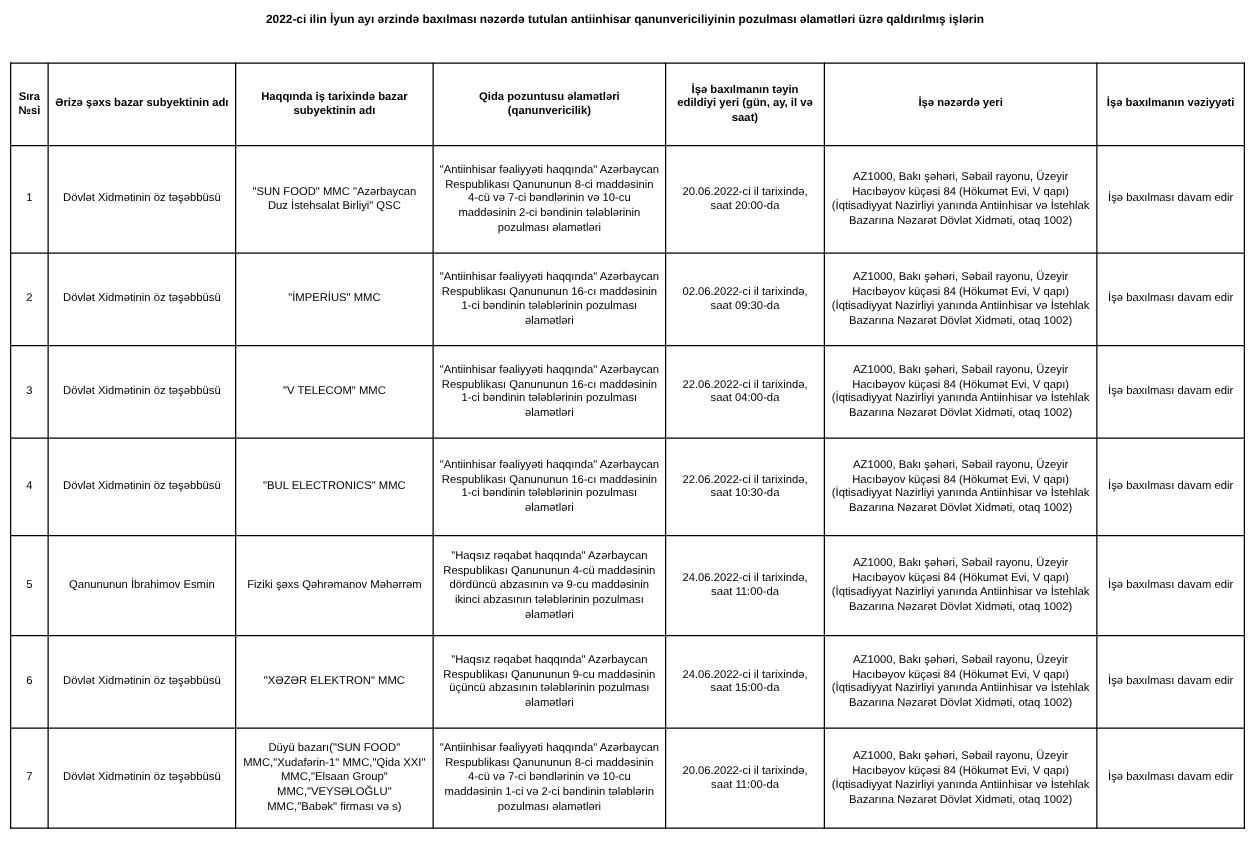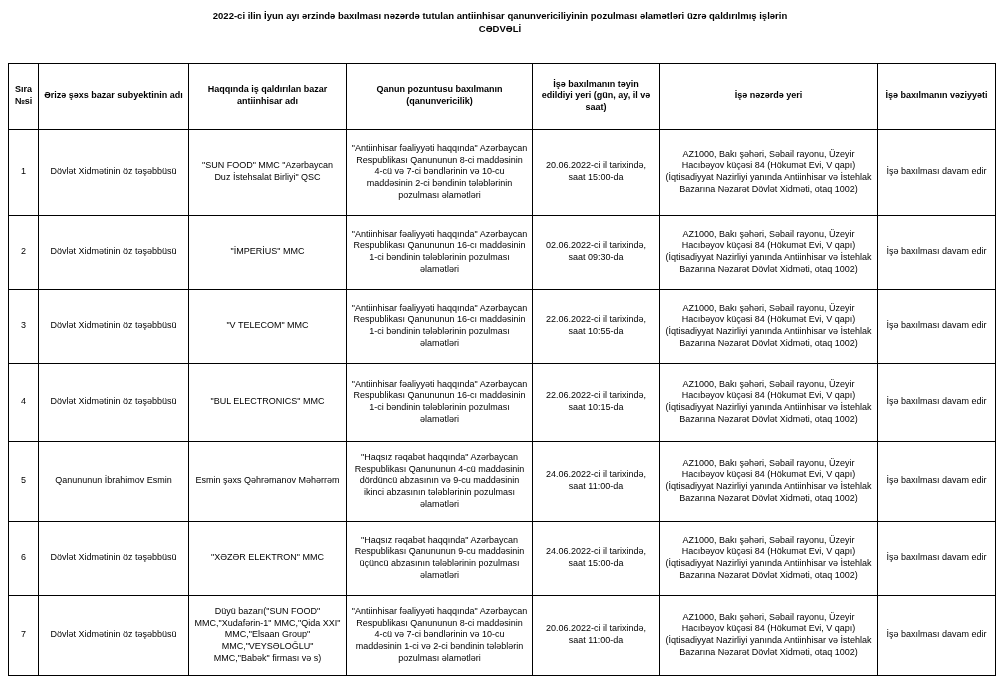--- a/index.html
+++ b/index.html
@@ -47,85 +47,84 @@
   tbody tr:nth-child(5) { height: 80px; }
   tbody tr:nth-child(6) { height: 74px; }
   tbody tr:nth-child(7) { height: 80px; }
 </style>
 </head>
 <body>
 
 <div class="page">
   <div class="doc-title">
     <div>2022-ci ilin İyun ayı ərzində baxılması nəzərdə tutulan antiinhisar qanunvericiliyinin pozulması əlamətləri üzrə qaldırılmış işlərin</div>
-    <div>CƏDVƏLİ</div>
   </div>
 
   <table class="report">
     <colgroup>
       <col style="width:30px">
       <col style="width:150px">
       <col style="width:158px">
       <col style="width:186px">
       <col style="width:127px">
       <col style="width:218px">
       <col style="width:118px">
     </colgroup>
     <thead>
       <tr>
           <th>Sıra №si</th>
           <th>Ərizə şəxs bazar subyektinin adı</th>
-          <th>Haqqında iş qaldırılan bazar antiinhisar adı</th>
-          <th>Qanun pozuntusu baxılmanın (qanunvericilik)</th>
+          <th>Haqqında iş tarixində bazar subyektinin adı</th>
+          <th>Qida pozuntusu əlamətləri (qanunvericilik)</th>
           <th>İşə baxılmanın təyin edildiyi yeri (gün, ay, il və saat)</th>
           <th>İşə nəzərdə yeri</th>
           <th>İşə baxılmanın vəziyyəti</th>
         </tr>
     </thead>
     <tbody>
         <tr>
           <td>1</td>
           <td>Dövlət Xidmətinin öz təşəbbüsü</td>
           <td>"SUN FOOD" MMC "Azərbaycan Duz İstehsalat Birliyi" QSC</td>
           <td>"Antiinhisar fəaliyyəti haqqında" Azərbaycan Respublikası Qanununun 8-ci maddəsinin 4-cü və 7-ci bəndlərinin və 10-cu maddəsinin 2-ci bəndinin tələblərinin pozulması əlamətləri</td>
-          <td>20.06.2022-ci il tarixində, saat 15:00-da</td>
+          <td>20.06.2022-ci il tarixində, saat 20:00-da</td>
           <td>AZ1000, Bakı şəhəri, Səbail rayonu, Üzeyir Hacıbəyov küçəsi 84 (Hökumət Evi, V qapı) (İqtisadiyyat Nazirliyi yanında Antiinhisar və İstehlak Bazarına Nəzarət Dövlət Xidməti, otaq 1002)</td>
           <td>İşə baxılması davam edir</td>
         </tr>
         <tr>
           <td>2</td>
           <td>Dövlət Xidmətinin öz təşəbbüsü</td>
           <td>"İMPERİUS" MMC</td>
           <td>"Antiinhisar fəaliyyəti haqqında" Azərbaycan Respublikası Qanununun 16-cı maddəsinin 1-ci bəndinin tələblərinin pozulması əlamətləri</td>
           <td>02.06.2022-ci il tarixində, saat 09:30-da</td>
           <td>AZ1000, Bakı şəhəri, Səbail rayonu, Üzeyir Hacıbəyov küçəsi 84 (Hökumət Evi, V qapı) (İqtisadiyyat Nazirliyi yanında Antiinhisar və İstehlak Bazarına Nəzarət Dövlət Xidməti, otaq 1002)</td>
           <td>İşə baxılması davam edir</td>
         </tr>
         <tr>
           <td>3</td>
           <td>Dövlət Xidmətinin öz təşəbbüsü</td>
           <td>"V TELECOM" MMC</td>
           <td>"Antiinhisar fəaliyyəti haqqında" Azərbaycan Respublikası Qanununun 16-cı maddəsinin 1-ci bəndinin tələblərinin pozulması əlamətləri</td>
-          <td>22.06.2022-ci il tarixində, saat 10:55-da</td>
+          <td>22.06.2022-ci il tarixində, saat 04:00-da</td>
           <td>AZ1000, Bakı şəhəri, Səbail rayonu, Üzeyir Hacıbəyov küçəsi 84 (Hökumət Evi, V qapı) (İqtisadiyyat Nazirliyi yanında Antiinhisar və İstehlak Bazarına Nəzarət Dövlət Xidməti, otaq 1002)</td>
           <td>İşə baxılması davam edir</td>
         </tr>
         <tr>
           <td>4</td>
           <td>Dövlət Xidmətinin öz təşəbbüsü</td>
           <td>"BUL ELECTRONICS" MMC</td>
           <td>"Antiinhisar fəaliyyəti haqqında" Azərbaycan Respublikası Qanununun 16-cı maddəsinin 1-ci bəndinin tələblərinin pozulması əlamətləri</td>
-          <td>22.06.2022-ci il tarixində, saat 10:15-da</td>
+          <td>22.06.2022-ci il tarixində, saat 10:30-da</td>
           <td>AZ1000, Bakı şəhəri, Səbail rayonu, Üzeyir Hacıbəyov küçəsi 84 (Hökumət Evi, V qapı) (İqtisadiyyat Nazirliyi yanında Antiinhisar və İstehlak Bazarına Nəzarət Dövlət Xidməti, otaq 1002)</td>
           <td>İşə baxılması davam edir</td>
         </tr>
         <tr>
           <td>5</td>
           <td>Qanununun İbrahimov Esmin</td>
-          <td>Esmin şəxs Qəhrəmanov Məhərrəm</td>
+          <td>Fiziki şəxs Qəhrəmanov Məhərrəm</td>
           <td>"Haqsız rəqabət haqqında" Azərbaycan Respublikası Qanununun 4-cü maddəsinin dördüncü abzasının və 9-cu maddəsinin ikinci abzasının tələblərinin pozulması əlamətləri</td>
           <td>24.06.2022-ci il tarixində, saat 11:00-da</td>
           <td>AZ1000, Bakı şəhəri, Səbail rayonu, Üzeyir Hacıbəyov küçəsi 84 (Hökumət Evi, V qapı) (İqtisadiyyat Nazirliyi yanında Antiinhisar və İstehlak Bazarına Nəzarət Dövlət Xidməti, otaq 1002)</td>
           <td>İşə baxılması davam edir</td>
         </tr>
         <tr>
           <td>6</td>
           <td>Dövlət Xidmətinin öz təşəbbüsü</td>
           <td>"XƏZƏR ELEKTRON" MMC</td>
           <td>"Haqsız rəqabət haqqında" Azərbaycan Respublikası Qanununun 9-cu maddəsinin üçüncü abzasının tələblərinin pozulması əlamətləri</td>

